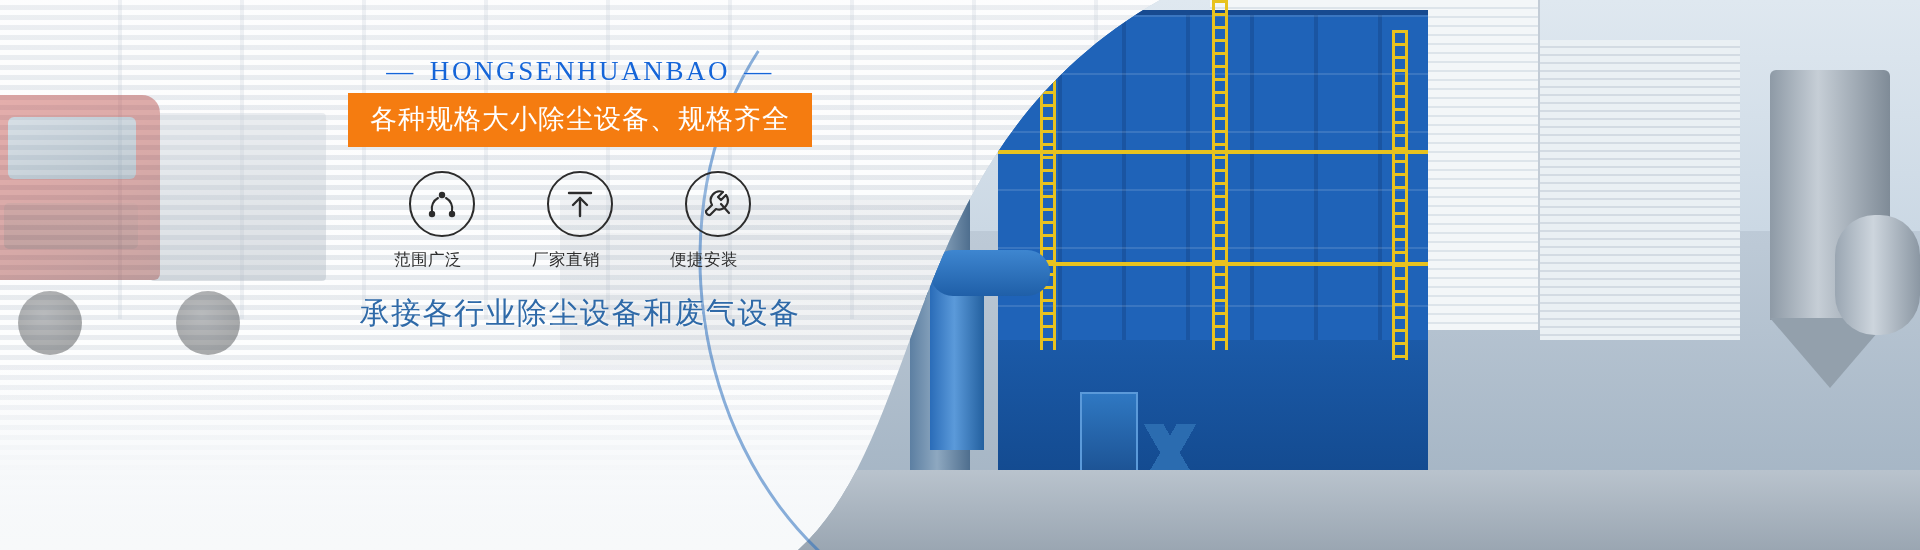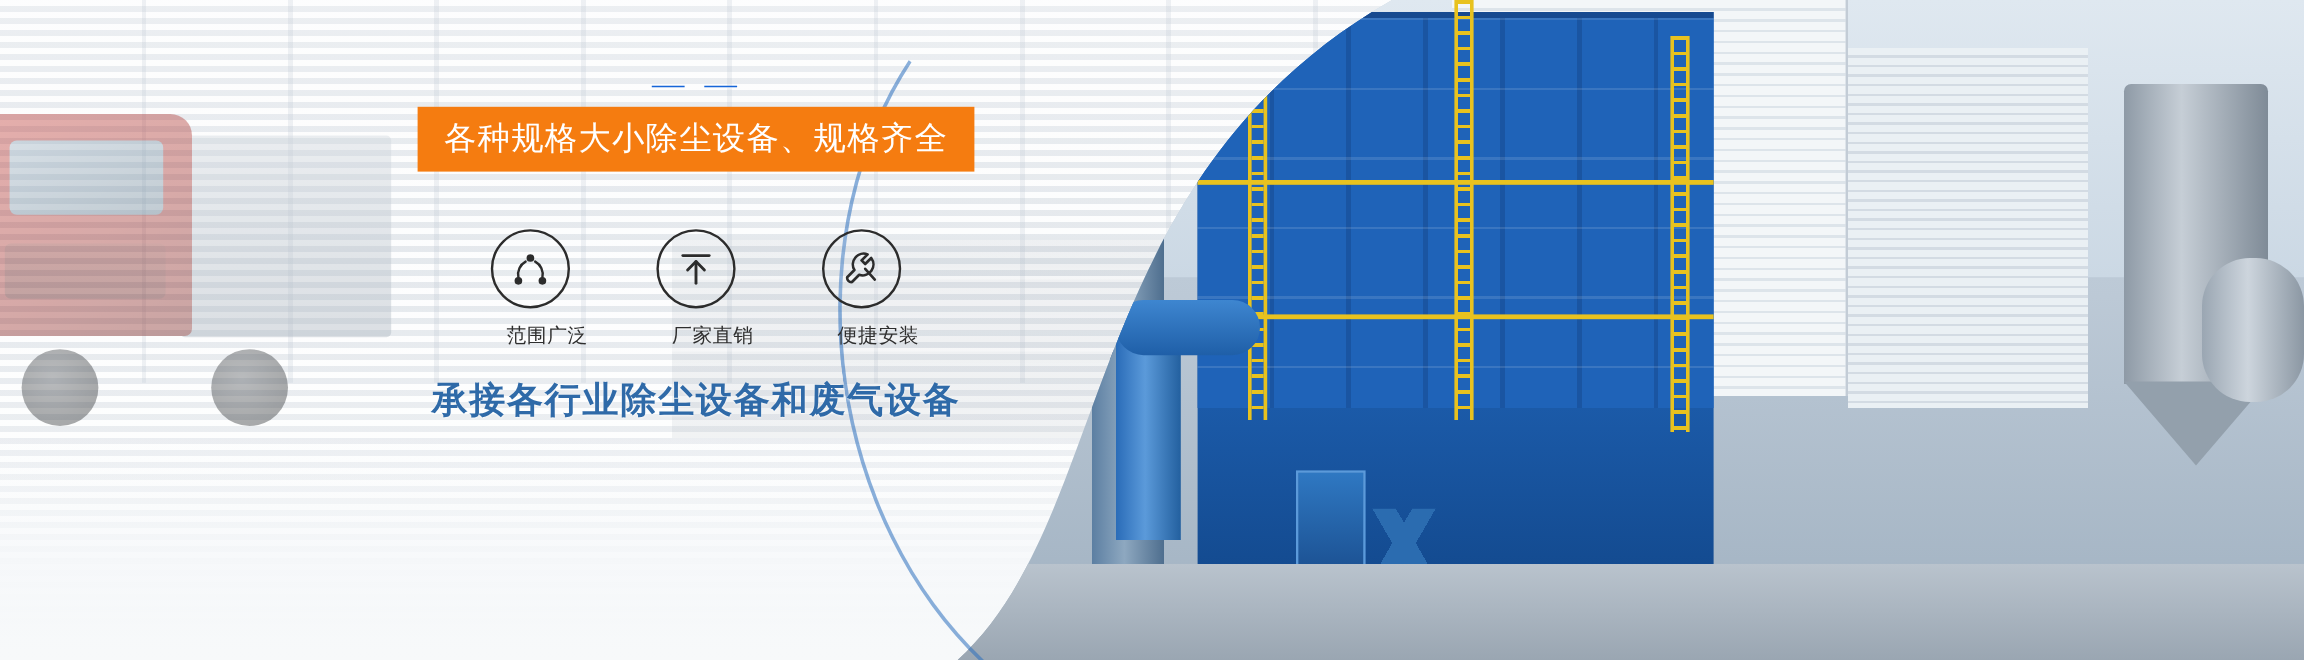--- a/index.html
+++ b/index.html
@@ -246,33 +246,33 @@
     color:#ffffff;
     font-size:27px; font-weight:normal; letter-spacing:1px;
     padding:8px 22px 10px 22px;
     margin-bottom:24px;
     white-space:nowrap;
   }
 
   .features{
     display:flex; justify-content:center; gap:42px; margin-bottom:22px;
   }
-  .feature{ width:96px; text-align:right;margin-top:24px; }
+  .feature{ width:96px; text-align:left; }
   .feat-circle{
     width:66px; height:66px; margin:0 auto 12px auto;
     border:2.5px solid #2c2c2c; border-radius:50%;
     display:flex; align-items:center; justify-content:center;
     background:rgba(255,255,255,.10);
   }
   .feat-label{
     font-size:16.5px; color:#2e2e2e; letter-spacing:.5px; white-space:nowrap;
   }
 
   .tagline{
-    font-size:30px; font-weight:bold; letter-spacing:1.5px;
+    font-size:30px; font-weight:normal; letter-spacing:1.5px;
     color:#2f6aa8;
     text-shadow:0 1px 2px rgba(255,255,255,.75);
   }
 </style>
 </head>
 <body>
 
 <div class="banner">
 
   <div class="bg-left">
@@ -319,20 +319,21 @@
     <div class="ground"></div>
   </div>
 
   <div class="arc-stroke"></div>
   <div class="arc-edge"></div>
 
   <div class="content">
 
     <div class="eyebrow">
       <span class="dash">—</span>
+      <span>HONGSENHUANBAO</span>
       <span class="dash">—</span>
     </div>
 
 
     <div style="">
       <span class="subbar">各种规格大小除尘设备、规格齐全</span>
     </div>
 
     <div class="features">
 

